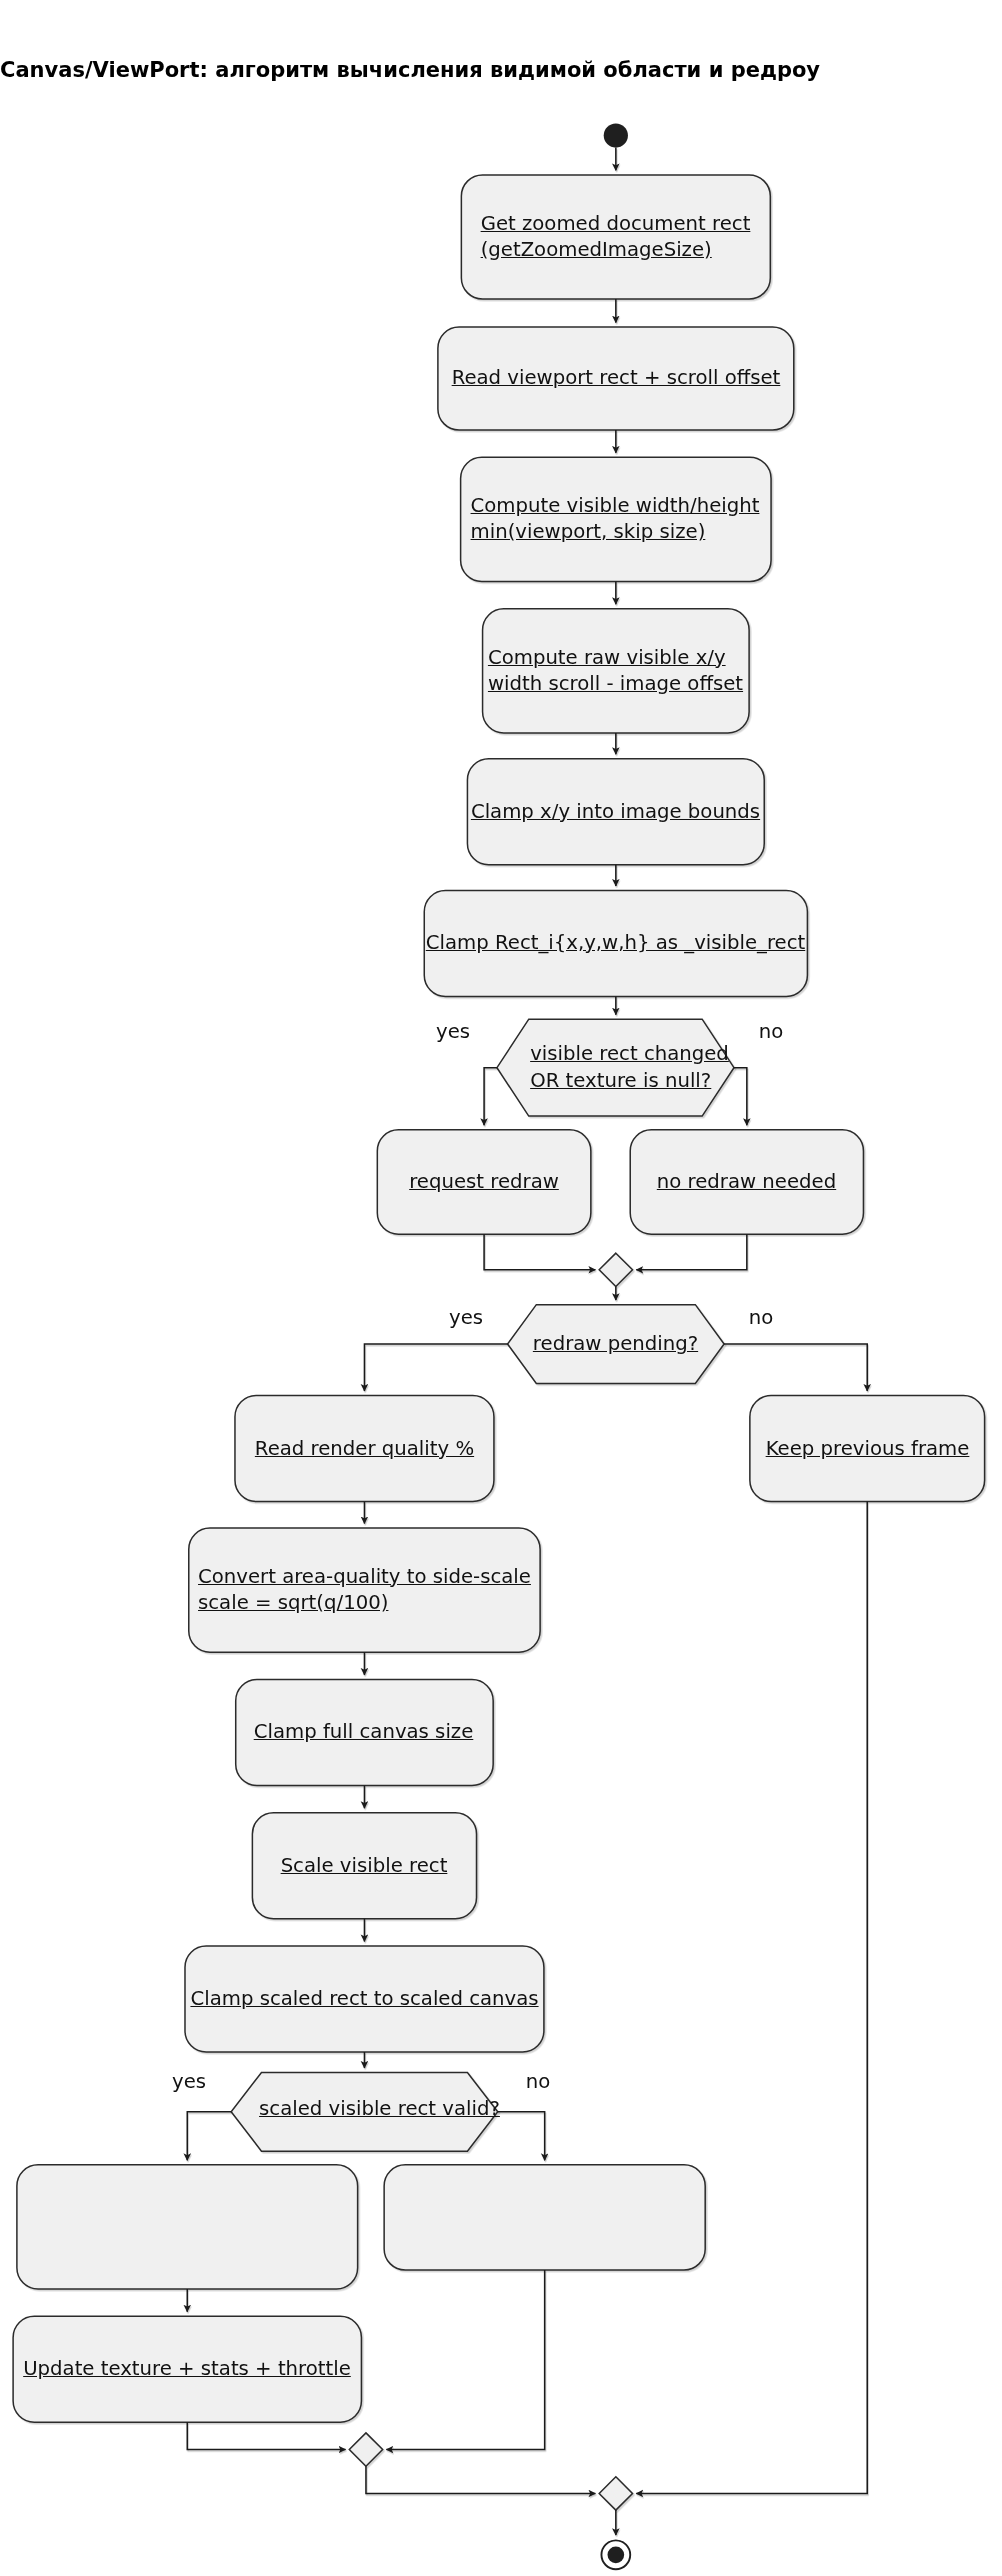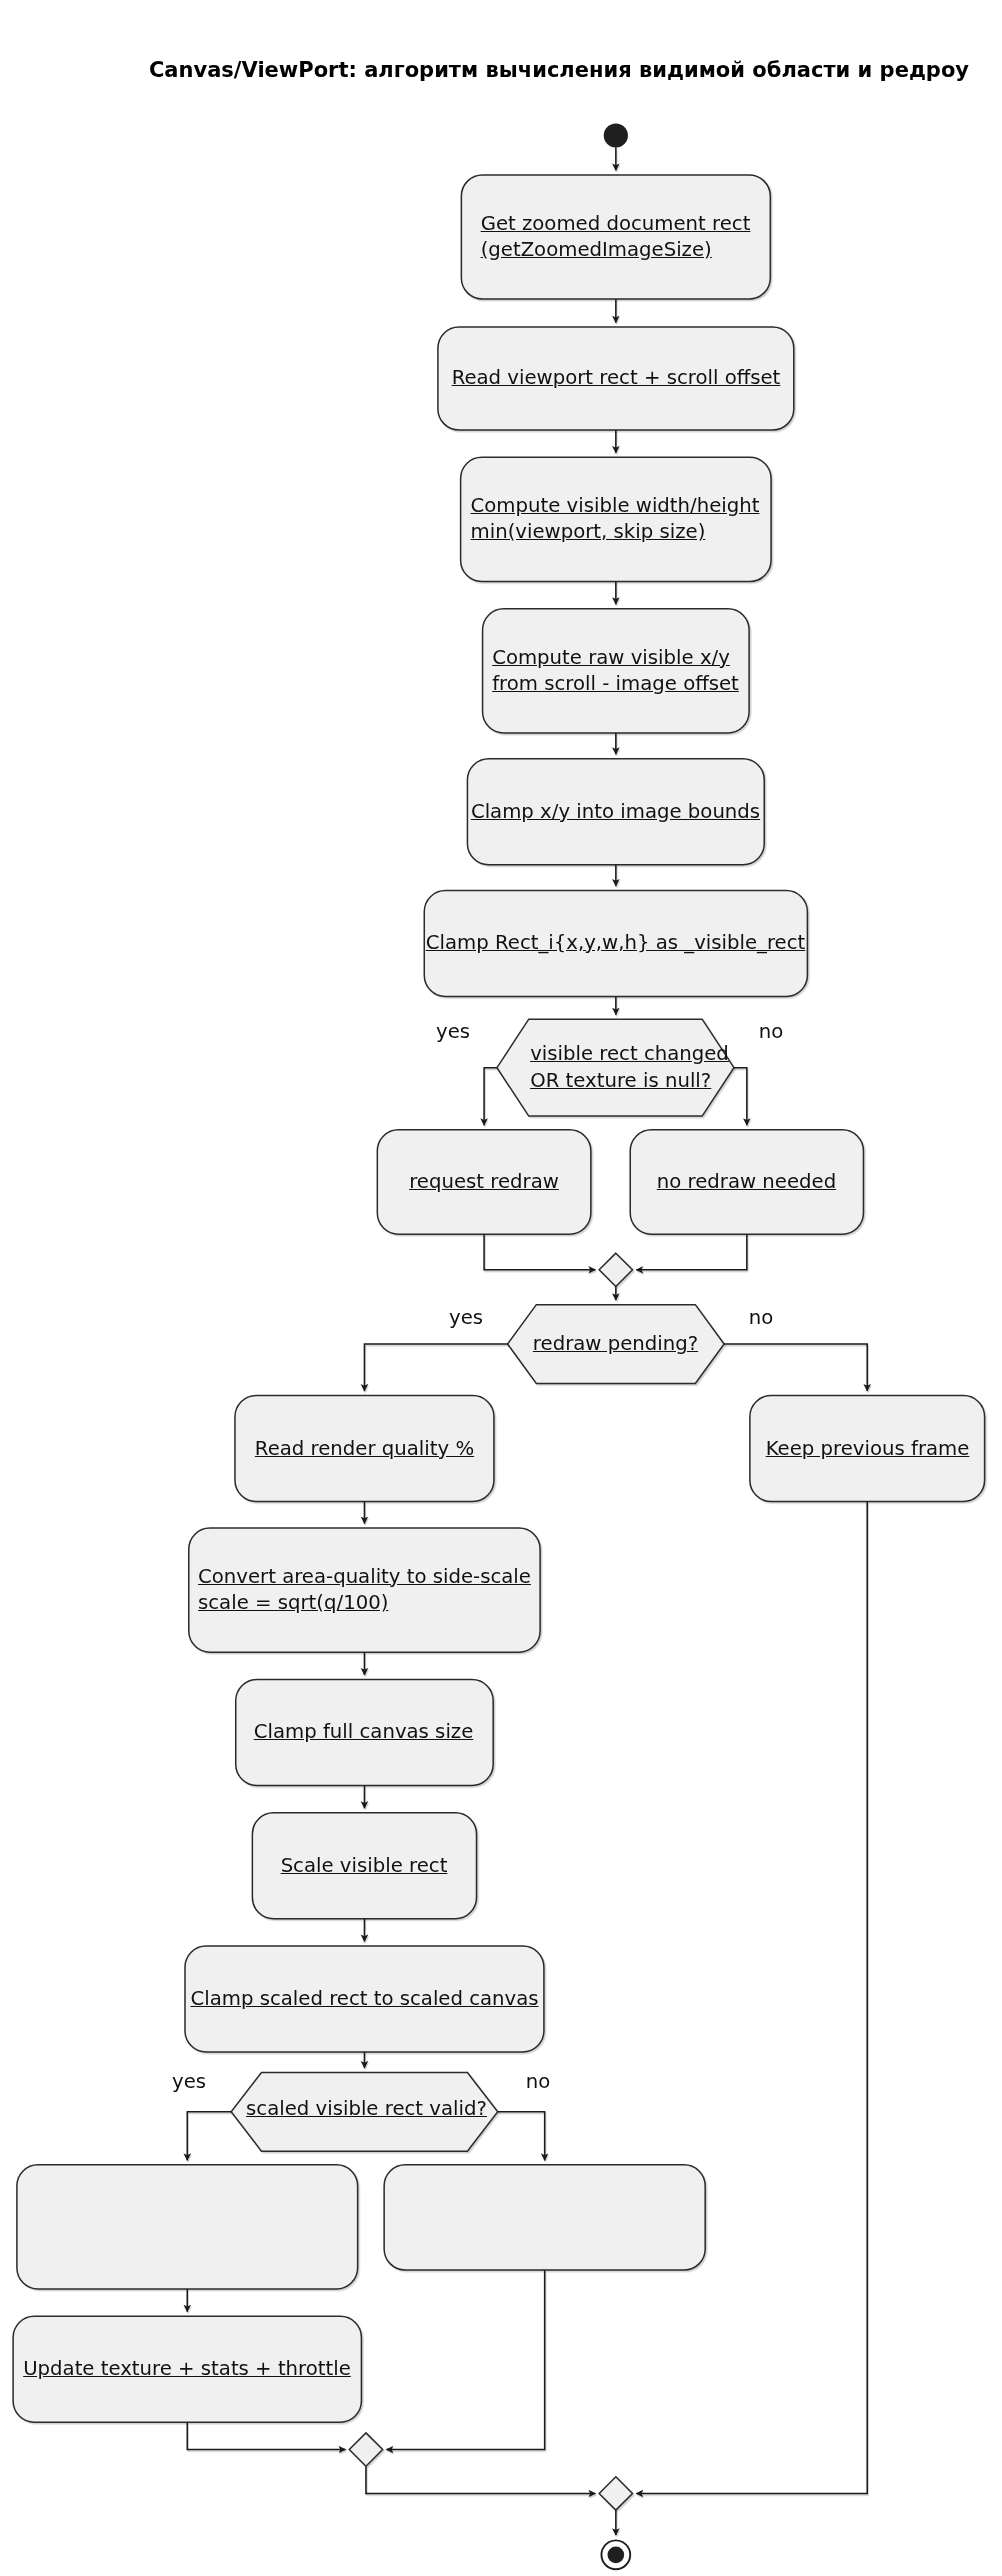--- a/index.html
+++ b/index.html
@@ -7,21 +7,21 @@
     --line:#1a1a1a; --text:#111111; --startend:#1f1f1f;
   }
   *{box-sizing:border-box;}
   html,body{margin:0;padding:0;background:var(--bg);}
   .canvas{
     position:relative; width:1003px; height:2576px; background:var(--bg);
     font-family:"DejaVu Sans", sans-serif; color:var(--text); overflow:hidden;
   }
   .title{
     position:absolute; left:0; top:58px; width:969px; margin:0;
-    text-align:right; font-size:21px; font-weight:bold; color:#000;padding-left:7px;
+    text-align:left; font-size:21px; font-weight:bold; color:#000;
   }
   svg.wires{position:absolute; left:0; top:0;}
   .shape{fill:var(--node-fill); stroke:var(--node-border); stroke-width:2;
          filter:drop-shadow(2px 2px 0 rgba(0,0,0,0.18));}
   .conn{fill:none; stroke:var(--line); stroke-width:2;
         filter:drop-shadow(1px 2px 0 rgba(0,0,0,0.22));}
   .startdot{fill:var(--startend); stroke:none;}
   .endouter{fill:#ffffff; stroke:var(--startend); stroke-width:2.5;}
   .endinner{fill:var(--startend); stroke:none;}
   .node{
@@ -114,21 +114,21 @@
     </div>
   <div class="node" style="left:438px;top:327px;width:356px;height:103px">
       <span>Read viewport rect + scroll offset</span>
     </div>
   <div class="node" style="left:460px;top:457px;width:310px;height:124px">
       <span>Compute visible width/height
 min(viewport, skip size)</span>
     </div>
   <div class="node" style="left:482px;top:609px;width:267px;height:124px">
       <span>Compute raw visible x/y
-from scroll - image offset</span>
+width scroll - image offset</span>
     </div>
   <div class="node" style="left:467px;top:759px;width:297px;height:106px">
       <span>Clamp x/y into image bounds</span>
     </div>
   <div class="node" style="left:424px;top:890px;width:383px;height:106px">
       <span>Clamp Rect_i{x,y,w,h} as _visible_rect</span>
     </div>
   <div class="node" style="left:511px;top:1019px;width:237px;height:97px">
       <span>visible rect changed
 OR texture is null?</span>
@@ -154,21 +154,21 @@
     </div>
   <div class="node" style="left:235px;top:1679px;width:257px;height:106px">
       <span>Clamp full canvas size</span>
     </div>
   <div class="node" style="left:252px;top:1813px;width:224px;height:106px">
       <span>Scale visible rect</span>
     </div>
   <div class="node" style="left:185px;top:1946px;width:359px;height:106px">
       <span>Clamp scaled rect to scaled canvas</span>
     </div>
-  <div class="node" style="left:233px;top:2072px;width:267px;height:74px">
+  <div class="node" style="left:246px;top:2072px;width:267px;height:74px">
       <span>scaled visible rect valid?</span>
     </div>
   <div class="node" style="left:13px;top:2316px;width:348px;height:106px">
       <span>Update texture + stats + throttle</span>
     </div>
 
   <span class="branch" style="left:453px;top:1031px">yes</span>
   <span class="branch" style="left:771px;top:1031px">no</span>
   <span class="branch" style="left:466px;top:1317px">yes</span>
   <span class="branch" style="left:761px;top:1317px">no</span>

